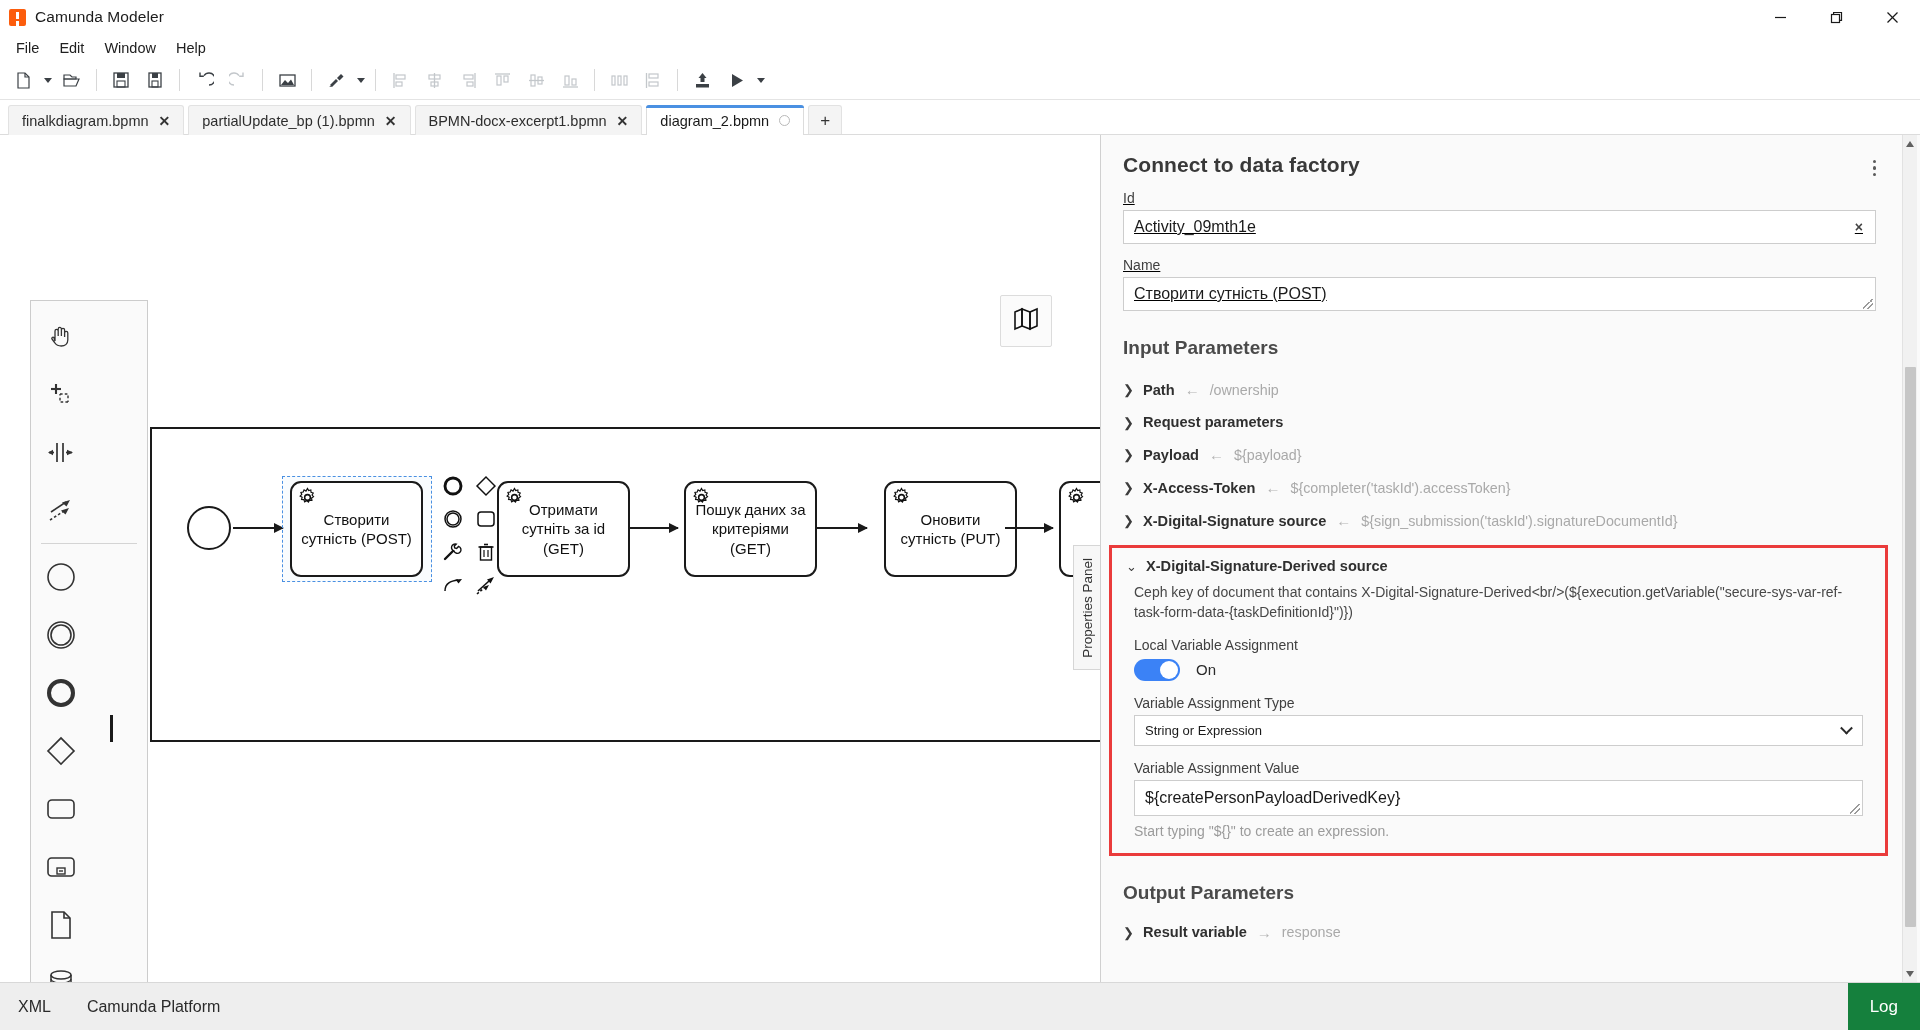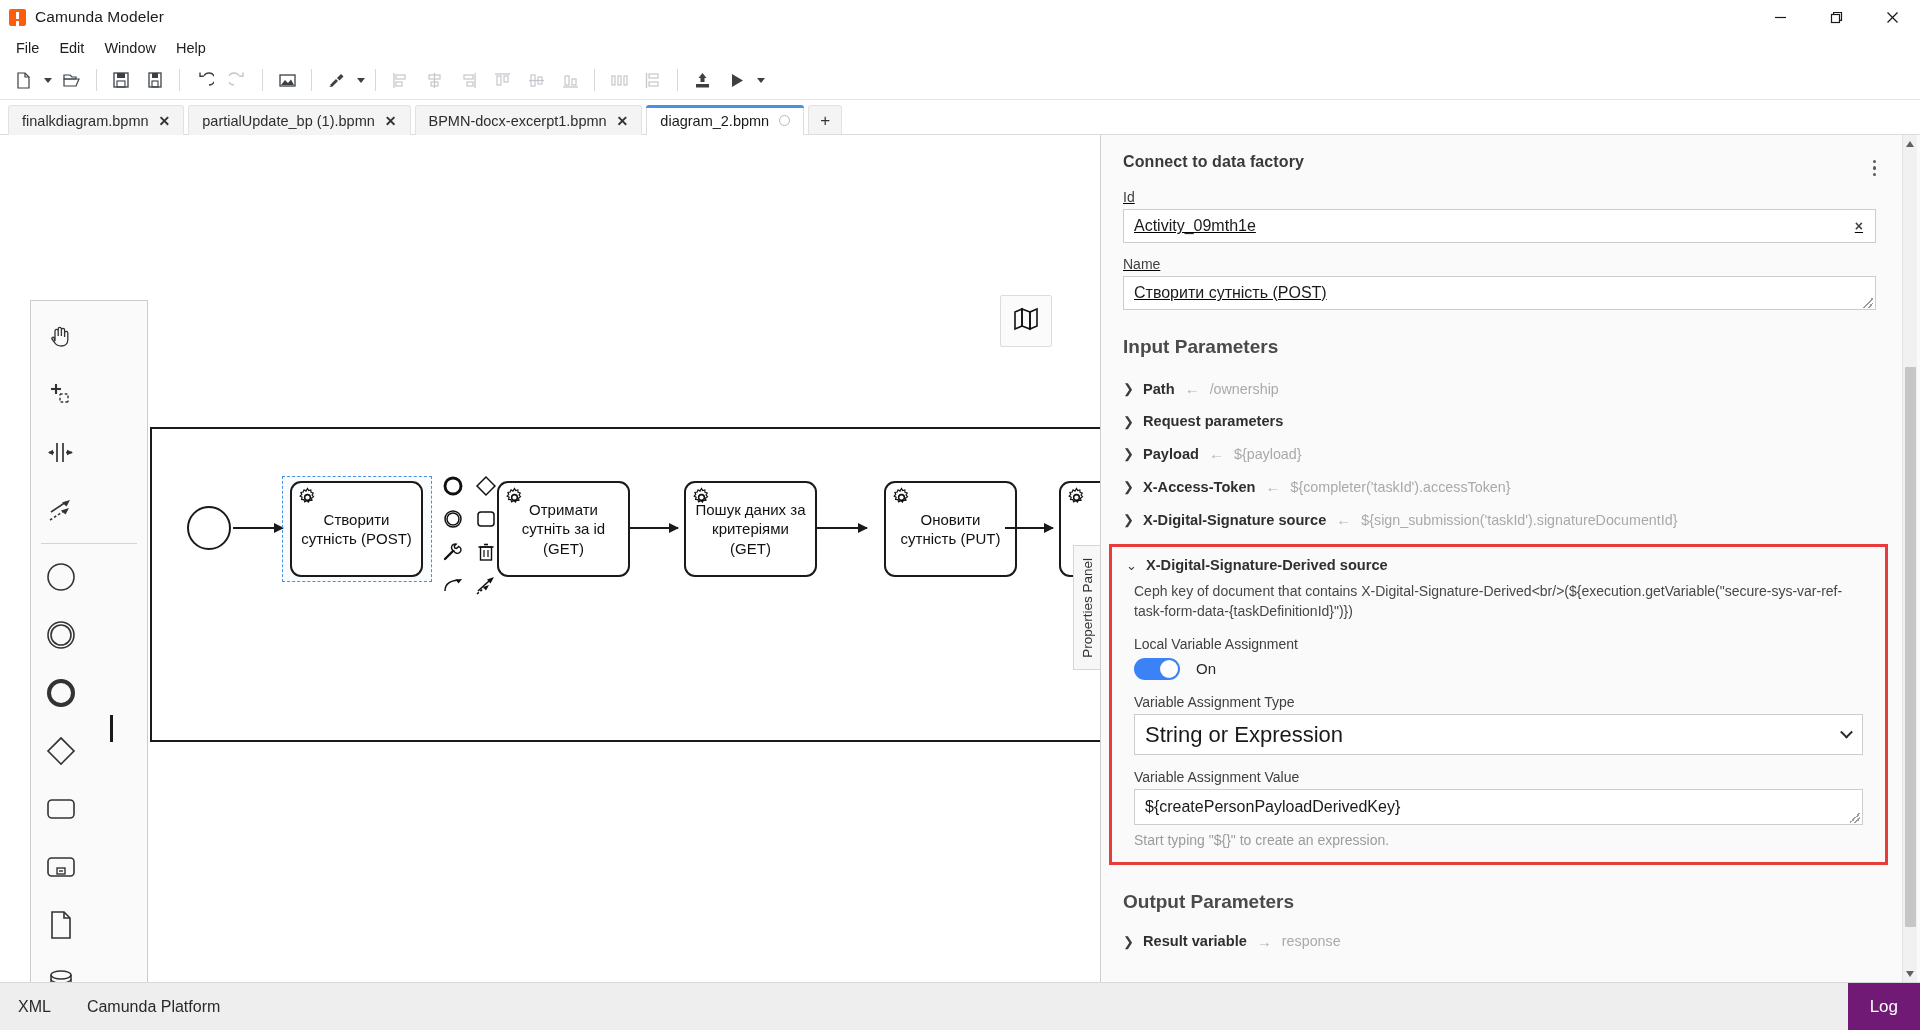--- a/index.html
+++ b/index.html
@@ -165,21 +165,21 @@
 
   
   .props {
     width: 820px; flex: none; background: #fafafa;
     border-left: 1px solid #d0d0d0; position: relative; display: flex; flex-direction: column;
   }
   .props-scroll { flex: 1; overflow: hidden; position: relative; padding-right: 22px; }
   .pp-head {
     display: flex; align-items: flex-start; padding: 18px 22px 0 22px;
   }
-  .pp-title { font-size: 16px; font-weight: bold; color: #393939; letter-spacing: .1px; }
+  .pp-title { font-size: 21px; font-weight: bold; color: #393939; letter-spacing: .1px; }
   .pp-kebab { margin-left: auto; color: #5a5a5a; display: flex; flex-direction: column; gap: 3px; padding-top: 7px; }
   .pp-kebab i { width: 3.4px; height: 3.4px; border-radius: 50%; background: #5a5a5a; display: block; }
 
   .field { padding: 0 22px; margin-top: 13px; text-decoration: underline; }
   .flabel { font-size: 14px; color: #404040; margin-bottom: 4px; font-weight: 500; }
   .fcontrol {
     position: relative; background: #fff; border: 1px solid #cdcdcd;
     display: flex; align-items: center;
   }
   .fcontrol input, .fcontrol textarea, .fcontrol select {
@@ -222,21 +222,21 @@
     width: 46px; height: 22px; border-radius: 11px; background: #3b82f6; position: relative;
   }
   .toggle::after {
     content: ""; position: absolute; right: 2px; top: 2px; width: 18px; height: 18px;
     border-radius: 50%; background: #fff;
   }
   .toggle-label { font-size: 15px; color: #2a2a2a; }
   .select-wrap { position: relative; background: #fff; border: 1px solid #cdcdcd; }
   .select-wrap select {
     width: 100%; appearance: none; border: none; outline: none; background: transparent;
-    font-family: "Liberation Sans", sans-serif; font-size: 22px; color: #1a1a1a; padding: 7px 28px 7px 10px;
+    font-family: "Liberation Sans", sans-serif; font-size: 13px; color: #1a1a1a; padding: 7px 28px 7px 10px;
   }
   .sel-caret {
     position: absolute; right: 11px; top: 50%; transform: translateY(-60%);
     width: 9px; height: 9px; border-right: 2px solid #2a2a2a; border-bottom: 2px solid #2a2a2a;
     transform: translateY(-70%) rotate(45deg); pointer-events: none;
   }
   .hint { font-size: 14px; color: #9b9b9b; padding: 7px 22px 0 22px; }
 
   
   .pscroll {
@@ -257,21 +257,21 @@
   .statusbar {
     height: 48px; flex: none; display: flex; align-items: stretch;
     background: #eeeeee; border-top: 1px solid #d8d8d8;
   }
   .sb-item {
     display: flex; align-items: center; padding: 0 18px; font-size: 16px; color: #2a2a2a;
   }
   .sb-right { margin-left: auto; display: flex; }
   .sb-log {
     display: flex; align-items: center; padding: 0 22px; font-size: 17px;
-    background: #701a75; color: #fff;
+    background: #15803d; color: #fff;
   }
 </style>
 </head>
 <body>
 
 <div class="app">
 
   <div class="titlebar">
     <div class="title-left">
       <div class="app-logo"></div>

